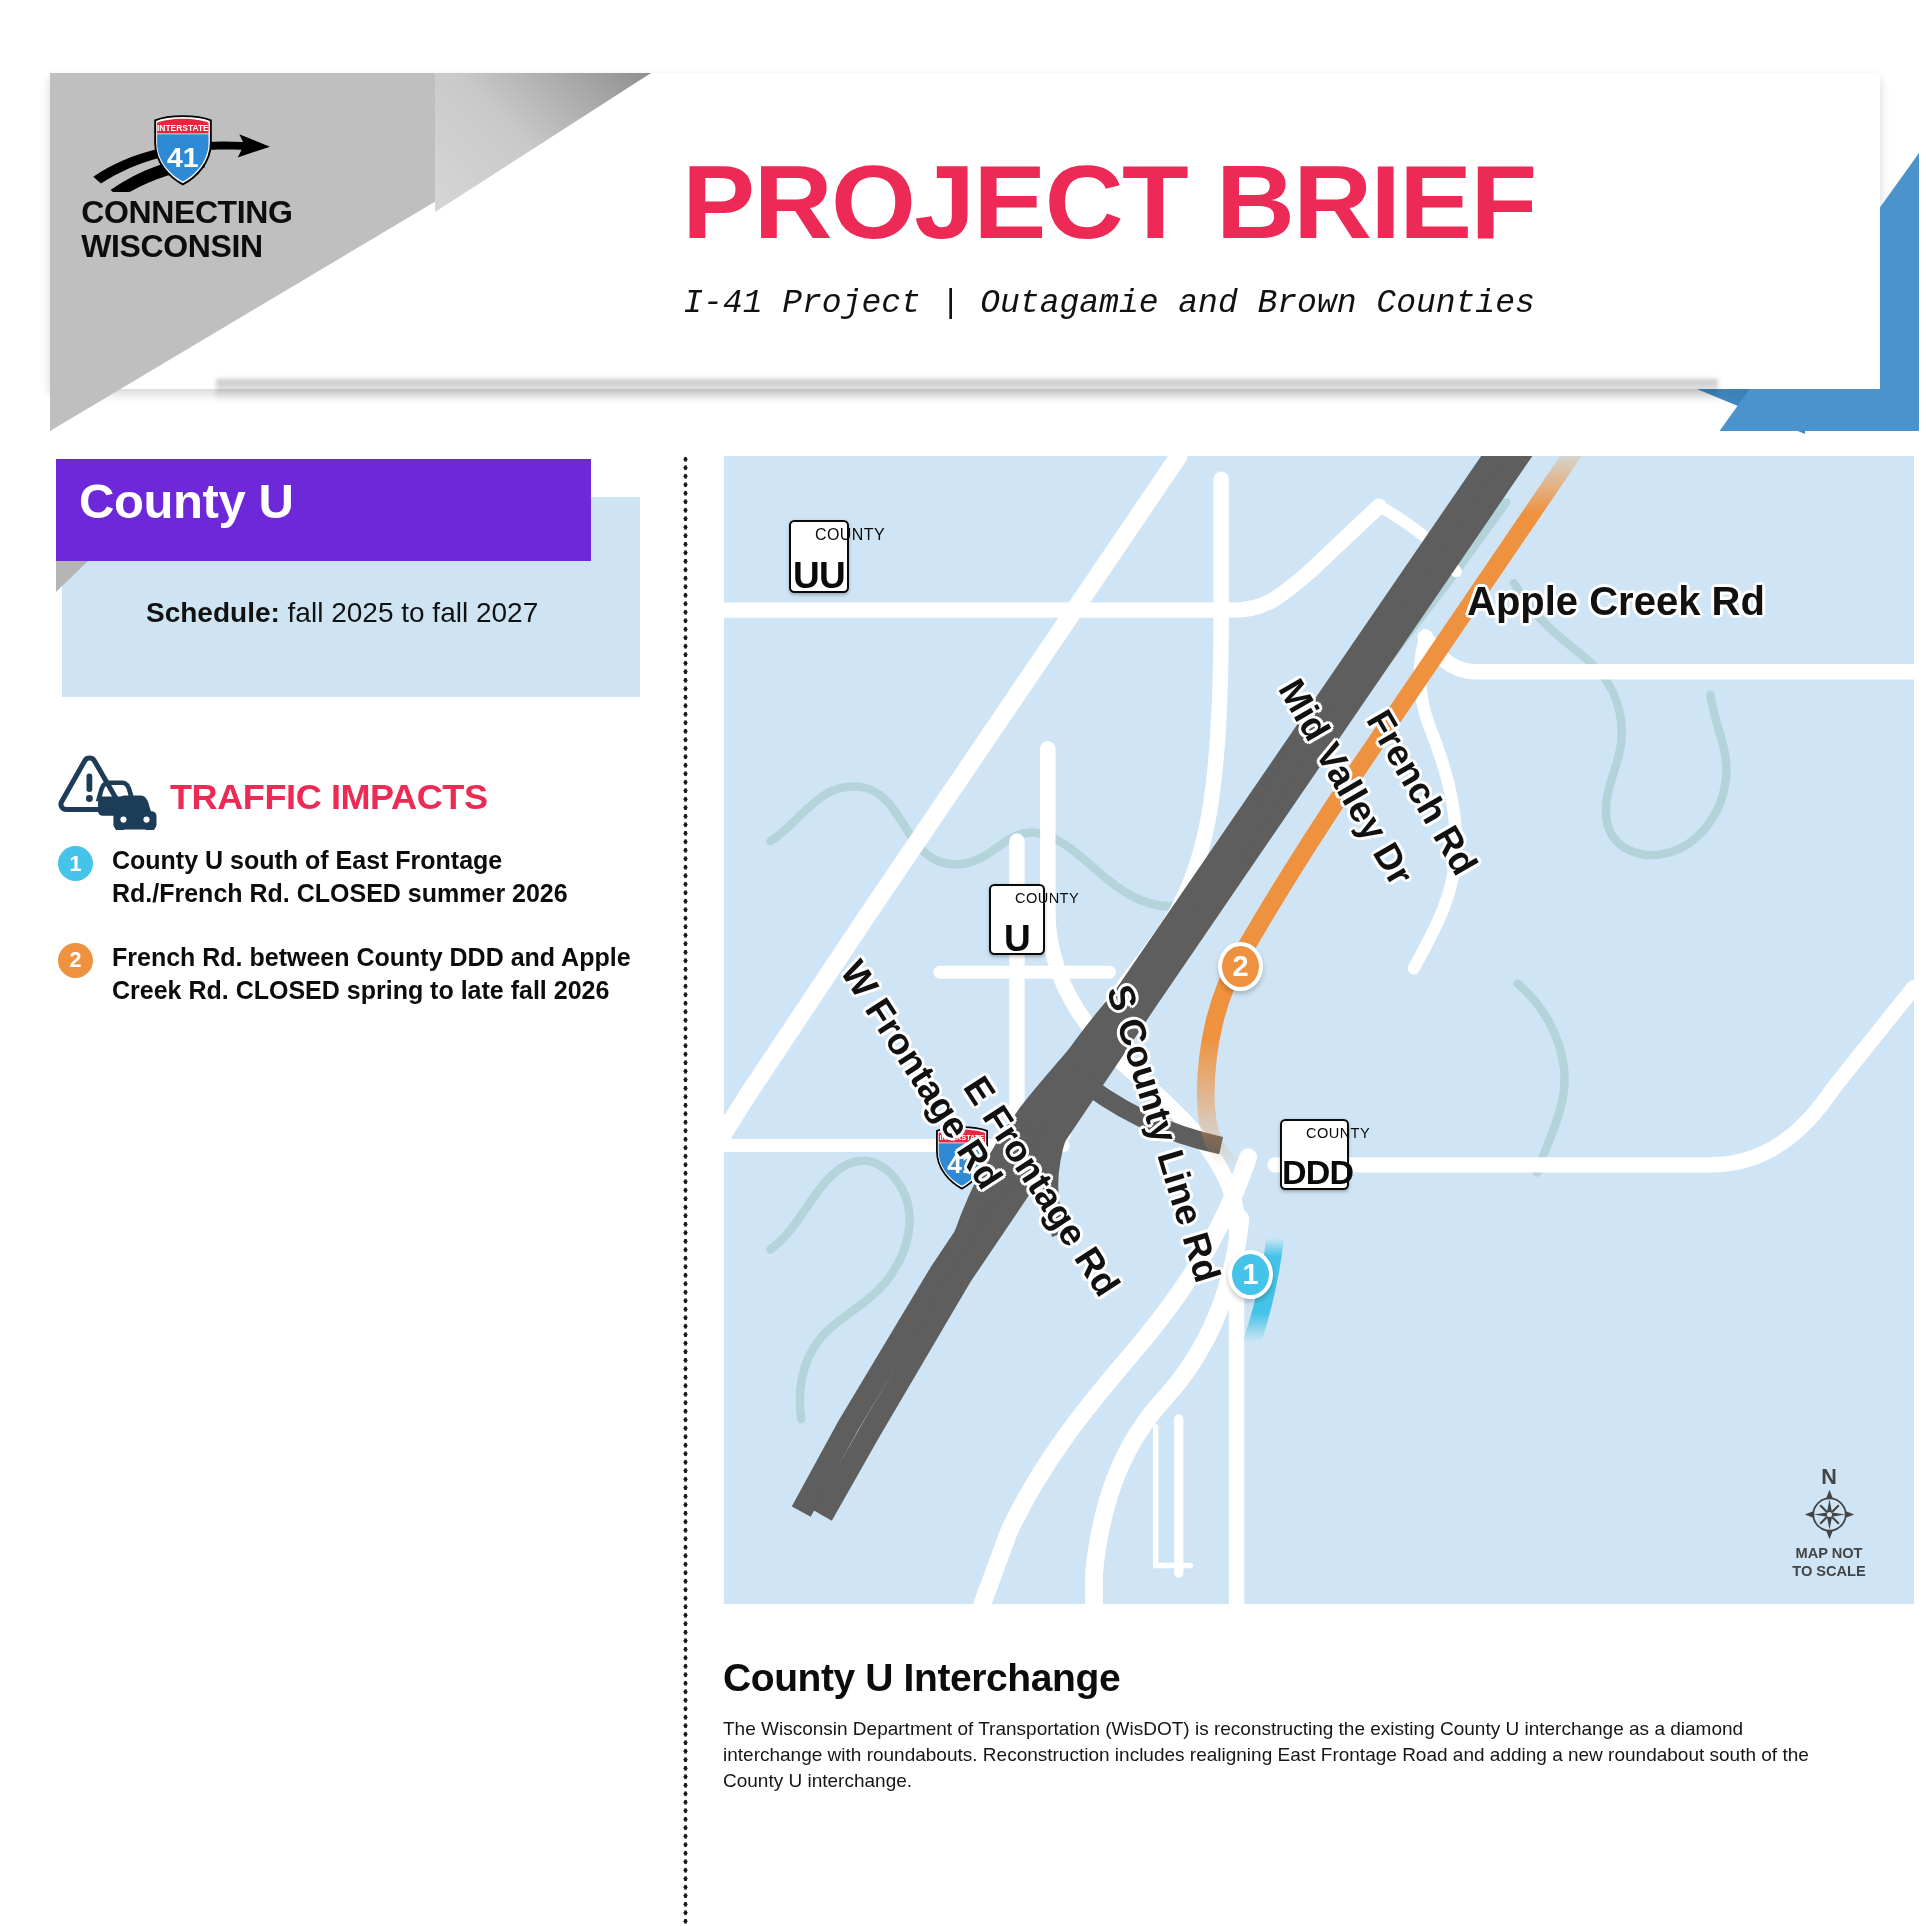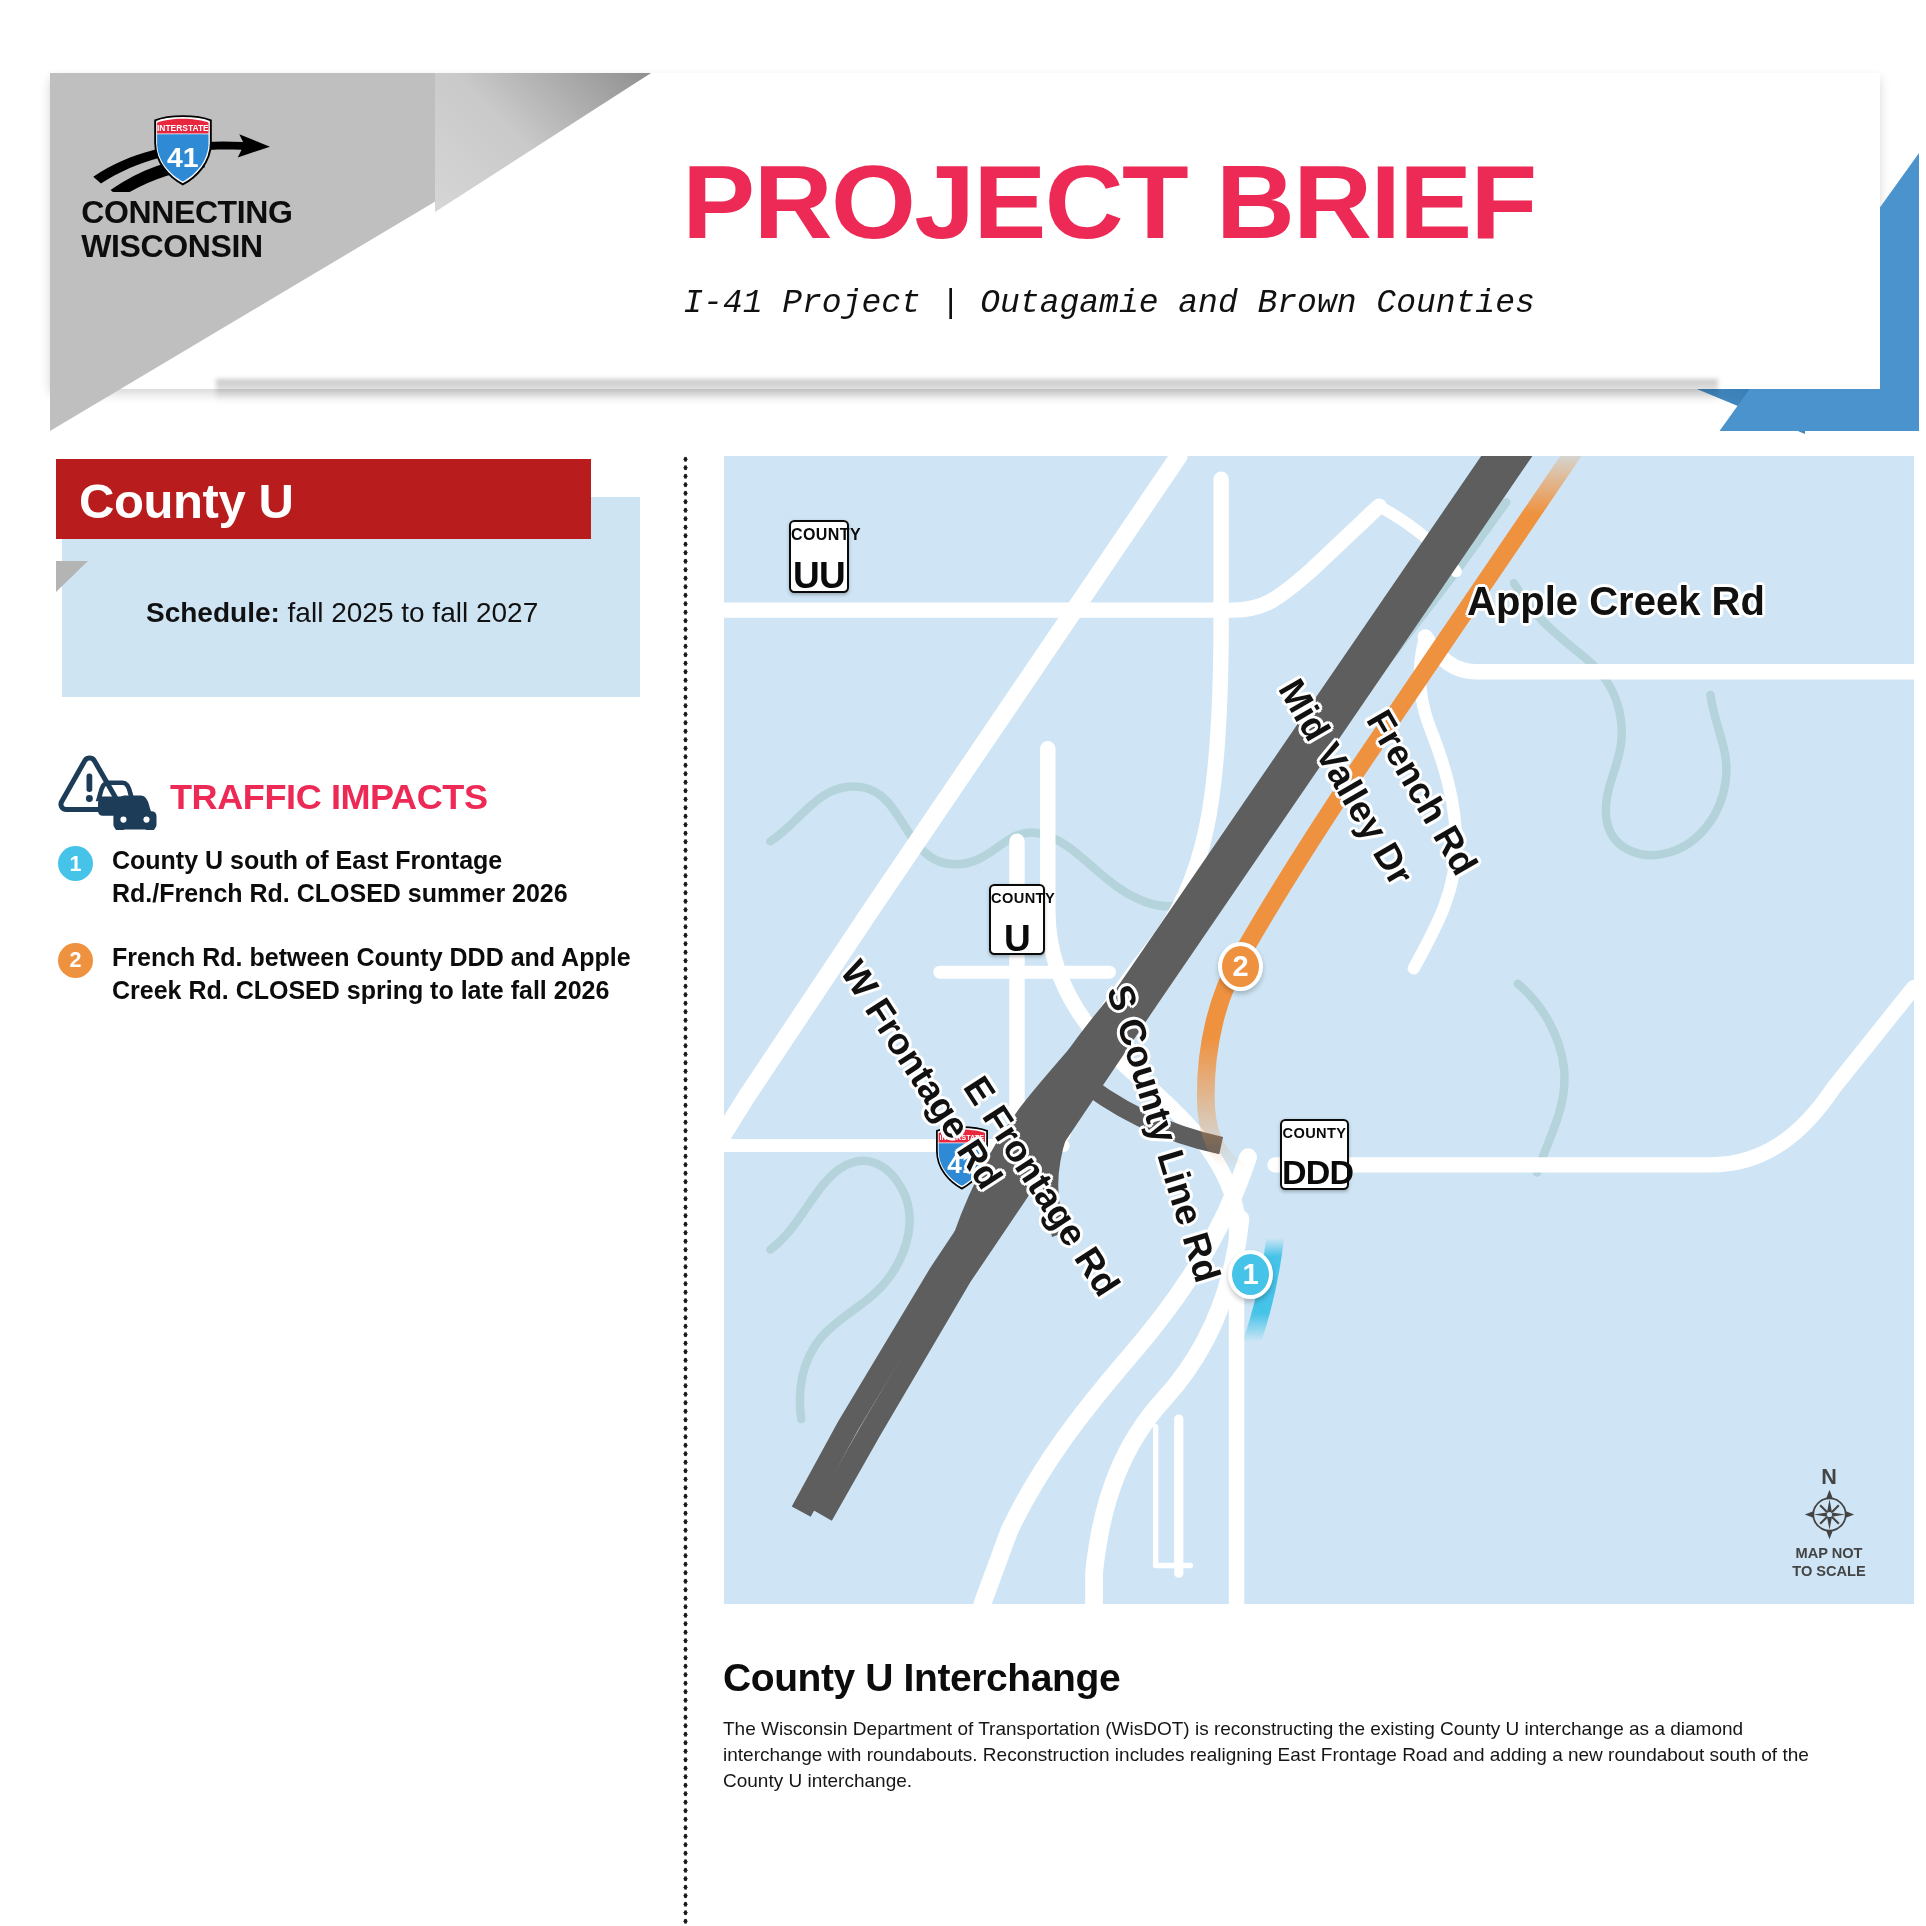--- a/index.html
+++ b/index.html
@@ -73,22 +73,22 @@
     font-family: Liberation Mono, monospace;
   }
 
   
   .sidebar { position: absolute; left: 0; top: 447px; width: 678px; height: 1734px; }
   .blue-box {
     position: absolute; left: 62px; top: 50px; width: 578px; height: 200px;
     background: #cfe4f3;
   }
   .county-tab {
-    position: absolute; left: 56px; top: 11.6px; width: 535px; height: 80px;
-    background: #b91c1c;
+    position: absolute; left: 56px; top: 11.6px; width: 535px; height: 102px;
+    background: #6d28d9;
   }
   .county-tab-corner {
     position: absolute; left: 56px; top: 114px; width: 32px; height: 31px;
     background: #b4b4b4; clip-path: polygon(0 0, 100% 0, 0 100%);
   }
   .county-title {
     position: absolute; left: 23px; top: 14.6px;
     font-size: 49px; font-weight: 700; color: #ffffff; letter-spacing: -0.4px;
   }
   .schedule-line {
@@ -139,21 +139,21 @@
       2.3px 0 0 #fff, -2.3px 0 0 #fff, 0 2.3px 0 #fff, 0 -2.3px 0 #fff,
       1.9px 1.9px 0 #fff, -1.9px 1.9px 0 #fff, 1.9px -1.9px 0 #fff, -1.9px -1.9px 0 #fff,
       3.1px 0 0 #fff, -3.1px 0 0 #fff, 0 3.1px 0 #fff, 0 -3.1px 0 #fff;
   }
 
   .cty-sign {
     position: absolute; background: #fff; border: 2.7px solid #0a0a0a;
     border-radius: 5.4px; text-align: center; line-height: 1;
     box-shadow: 0 1.5px 3.5px rgba(0,0,0,.25);
   }
-  .cty-sign .cty-top { font-size: 16px; font-weight: 700; color: #0a0a0a; letter-spacing: 0.4px; margin-top: 5.4px;}
+  .cty-sign .cty-top { font-size: 16px; font-weight: 400; color: #0a0a0a; letter-spacing: 0.4px; margin-top: 5.4px; padding-left: 24px;}
   .cty-sign .cty-id { font-size: 37px; font-weight: 700; color: #0a0a0a; margin-top: 14px; letter-spacing: -0.8px;}
 
   .map-badge {
     position: absolute; width: 45px; height: 49px; border-radius: 50%;
     border: 4.2px solid #ffffff; display: flex; align-items: center;
     justify-content: center; color: #fff; font-size: 29px; font-weight: 700;
     box-shadow: 0 3.1px 5.4px rgba(0,0,0,.22);
   }
 
   .compass { position: absolute; right: 27px; bottom: 23px; width: 116px; text-align: center; }

